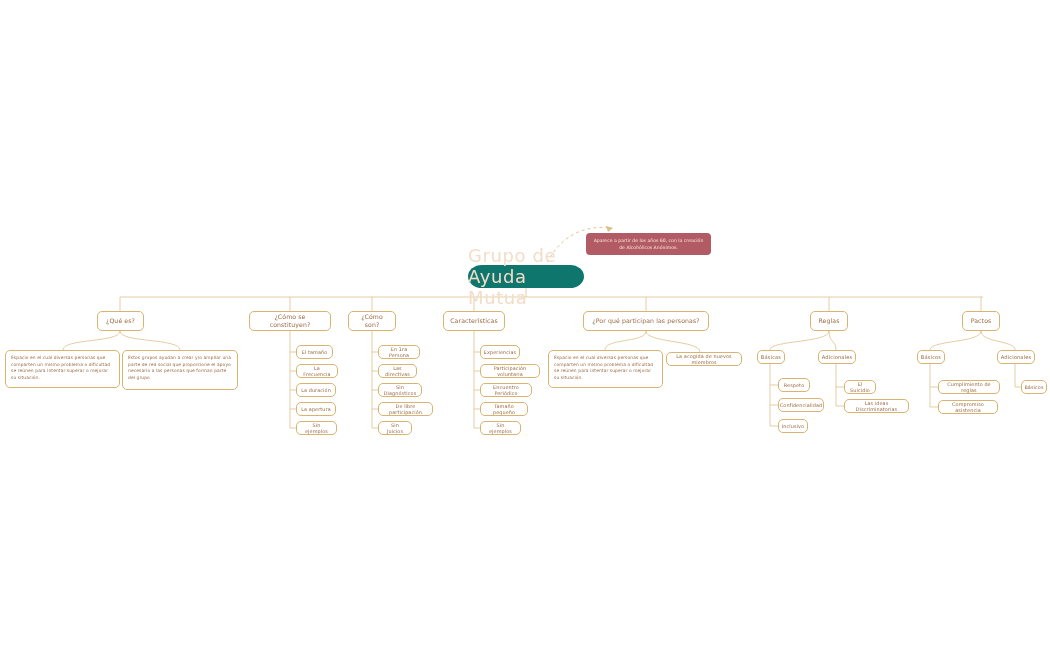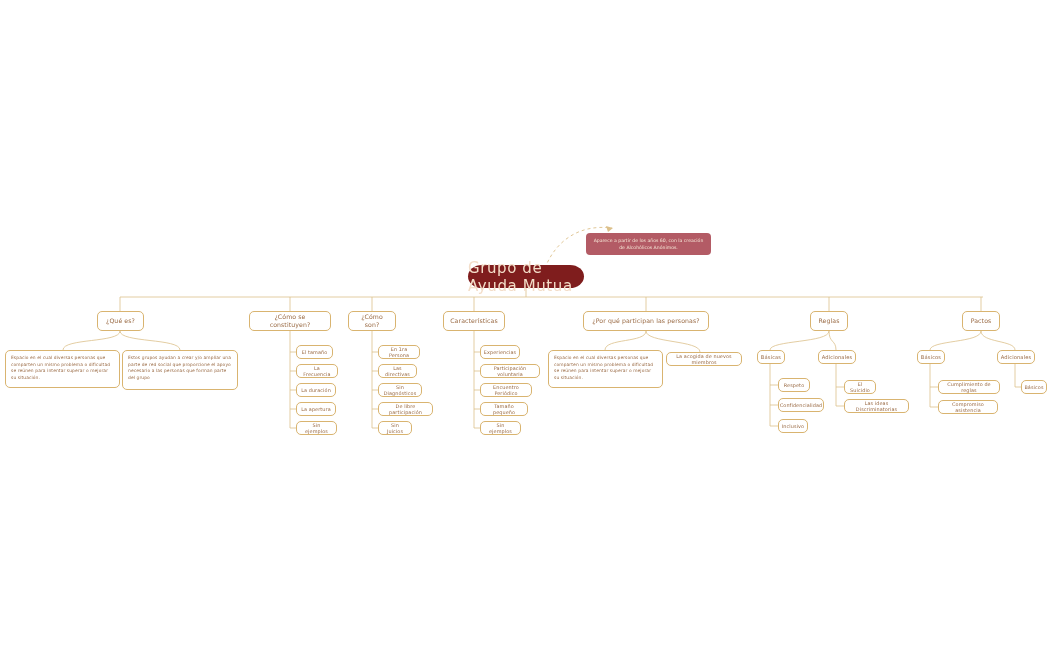--- a/index.html
+++ b/index.html
@@ -26,26 +26,26 @@
     letter-spacing:.1px;
     display:flex;
     align-items:center;
     justify-content:center;
     padding:2px 4px;
   }
 
   
   .root{
     position:absolute;
-    background:#7f1d1d;
+    background:#0f766e;
     border:none;
     border-radius:14px/50%;
     color:#f3ddc8;
     display:flex;align-items:center;justify-content:flex-start;
-    font-size:15px;
+    font-size:18px;
     letter-spacing:.6px;
     box-sizing:border-box;
   }
   
   .note{
     position:absolute;
     background:#b35b65;
     border:none;
     border-radius:4px;
     color:#f6e6d6;

